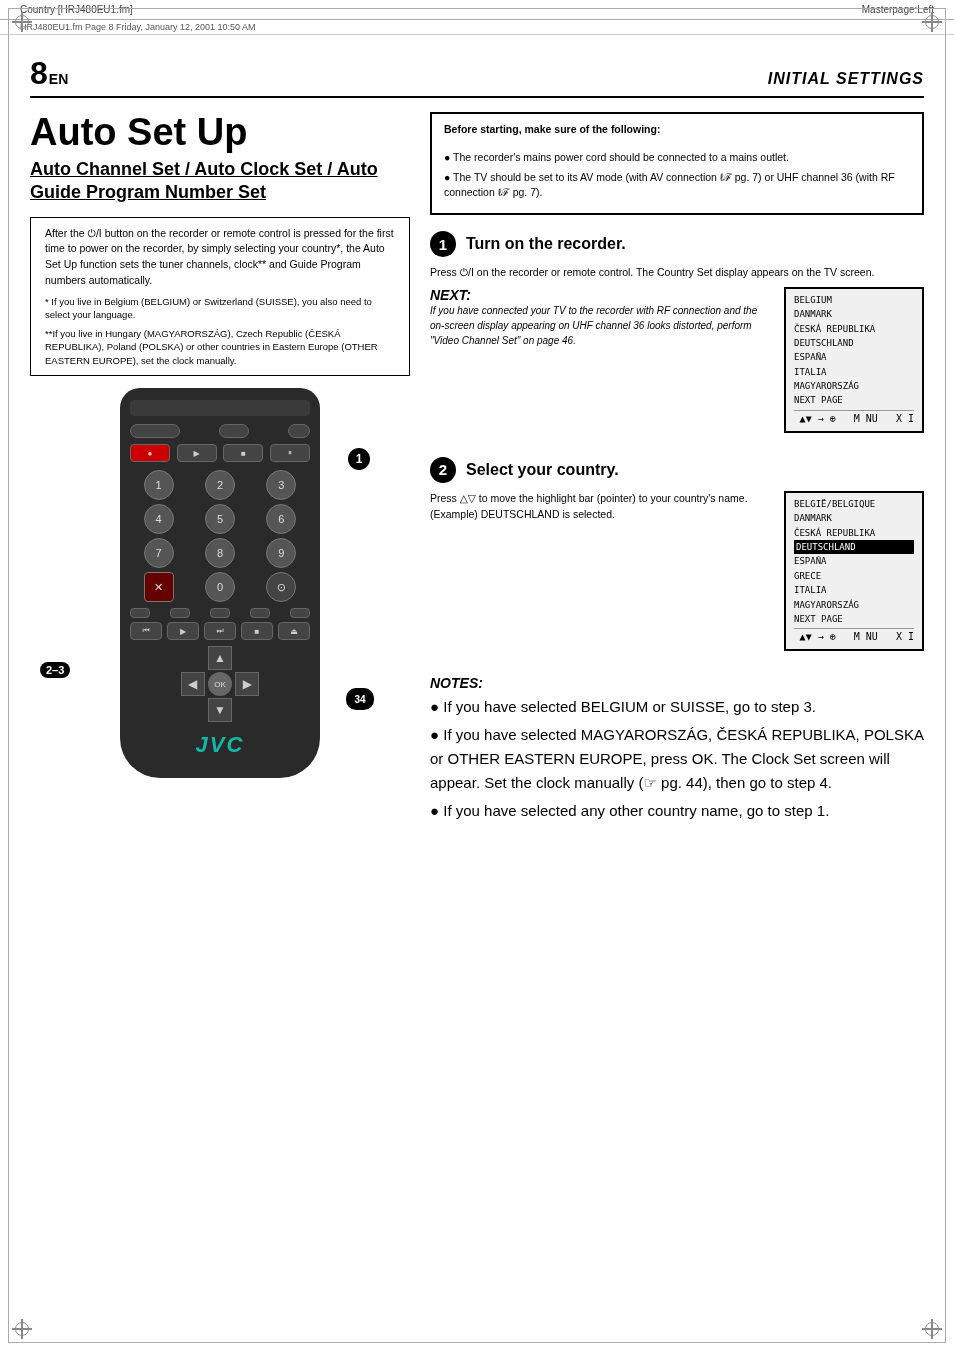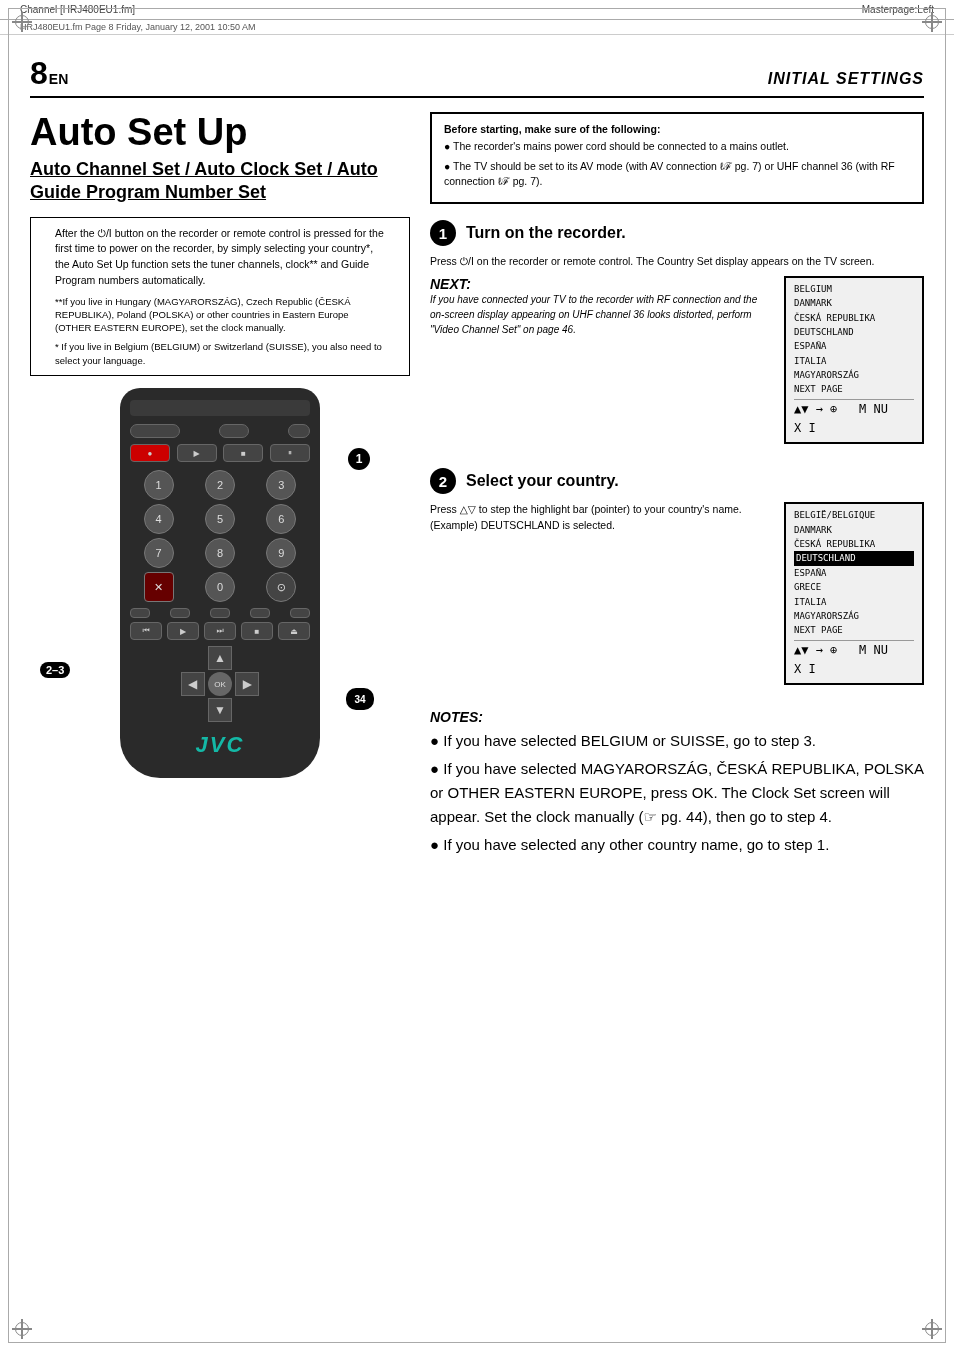--- a/index.html
+++ b/index.html
@@ -93,42 +93,42 @@
       font-size: 18px;
       font-weight: bold;
       line-height: 1.3;
       margin-bottom: 12px;
       text-decoration: underline;
     }
 
     
     .info-box {
       border: 1px solid #000;
-      padding: 8px 24px;
+      padding: 8px 14px;
       font-size: 10.5px;
       line-height: 1.5;
       margin-bottom: 12px;
     }
     .info-box .footnote {
       font-size: 9.5px;
       margin-top: 6px;
       line-height: 1.4;
     }
 
     
     .before-box {
       border: 2px solid #000;
       padding: 8px 12px;
       margin-bottom: 16px;
       font-size: 10.5px;
       line-height: 1.5;
     }
     .before-box .before-title {
       font-weight: bold;
-      margin-bottom: 1px;
+      margin-bottom: 12px;
     }
     .before-box ul {
       list-style: none;
       padding-left: 0;
     }
     .before-box ul li::before {
       content: '● ';
     }
     .before-box ul li {
       margin-bottom: 4px;
@@ -191,22 +191,22 @@
       margin-left: 10px;
       margin-bottom: 8px;
     }
     .screen-mockup .highlighted {
       background: #000;
       color: #fff;
       display: block;
       padding: 0 2px;
     }
     .screen-mockup .nav-row {
-      font-size: 12px;
-      text-align: left;
+      font-size: 10px;
+      text-align: right;
       border-top: 1px solid #999;
       margin-top: 2px;
     }
 
     
     .notes-section ul {
       list-style: none;
       padding-left: 0;
       font-size: 15px;
       line-height: 1.6;
@@ -384,21 +384,21 @@
       <div class="cross-circle"></div>
     </div>
 </div>
 <div class="corner-br" style="right:12px;bottom:12px;position:absolute;">
   <div class="cross">
       <div class="cross-circle"></div>
     </div>
 </div>
 
 <div class="header">
-  <span>Channel [HRJ480EU1.fm]</span>
+  <span>Country [HRJ480EU1.fm]</span>
   <span>Masterpage:Left</span>
 </div>
 
 <div class="sub-header">
   <span>HRJ480EU1.fm  Page 8  Friday, January 12, 2001  10:50 AM</span>
 </div>
 
 <div class="page-content">
 
   <div class="page-num-row">
@@ -413,24 +413,24 @@
 
     <div class="left-col">
 
       <div class="big-title">Auto Set Up</div>
 
       <div class="sub-title">Auto Channel Set / Auto Clock Set / Auto Guide Program Number Set</div>
 
       <div class="info-box">
         <span>After the ⏻/I button on the recorder or remote control is pressed for the first time to power on the recorder, by simply selecting your country*, the Auto Set Up function sets the tuner channels, clock** and Guide Program numbers automatically.</span>
         <div class="footnote">
+          <span>* If you live in Belgium (BELGIUM) or Switzerland (SUISSE), you also need to select your language.</span>
+        </div>
+        <div class="footnote">
           <span>**If you live in Hungary (MAGYARORSZÁG), Czech Republic (ČESKÁ REPUBLIKA), Poland (POLSKA) or other countries in Eastern Europe (OTHER EASTERN EUROPE), set the clock manually.</span>
-        </div>
-        <div class="footnote">
-          <span>* If you live in Belgium (BELGIUM) or Switzerland (SUISSE), you also need to select your language.</span>
         </div>
       </div>
 
       <div class="remote-container" style="position:relative;">
 
         <div class="remote-body">
 
           <div style="background:#3a3a3a;height:16px;border-radius:4px;margin-bottom:8px;"></div>
 
           <div class="remote-btn-row">
@@ -559,21 +559,21 @@
             <div>DANMARK</div>
             <div>ČESKÁ REPUBLIKA</div>
             <div class="highlighted">DEUTSCHLAND</div>
             <div>ESPAÑA</div>
             <div>GRECE</div>
             <div>ITALIA</div>
             <div>MAGYARORSZÁG</div>
             <div>NEXT PAGE</div>
             <div class="nav-row">▲▼ → ⊕ &nbsp; M NU &nbsp; X I</div>
           </div>
-          <div class="step-body" style="white-space:pre-line;">Press △▽ to step the highlight bar (pointer) to your country's name.
+          <div class="step-body" style="white-space:pre-line;">Press △▽ to move the highlight bar (pointer) to your country's name.
 (Example) DEUTSCHLAND is selected.</div>
         </div>
       </div>
 
       <div class="notes-section" style="margin-top:4px;">
         <div style="font-size:14px;font-weight:bold;font-style:italic;margin-bottom:4px;">NOTES:</div>
         <ul>
           <li>If you have selected BELGIUM or SUISSE, go to step 3.</li>
           <li>If you have selected MAGYARORSZÁG, ČESKÁ REPUBLIKA, POLSKA or OTHER EASTERN EUROPE, press OK. The Clock Set screen will appear. Set the clock manually (☞ pg. 44), then go to step 4.</li>
           <li>If you have selected any other country name, go to step 1.</li>

